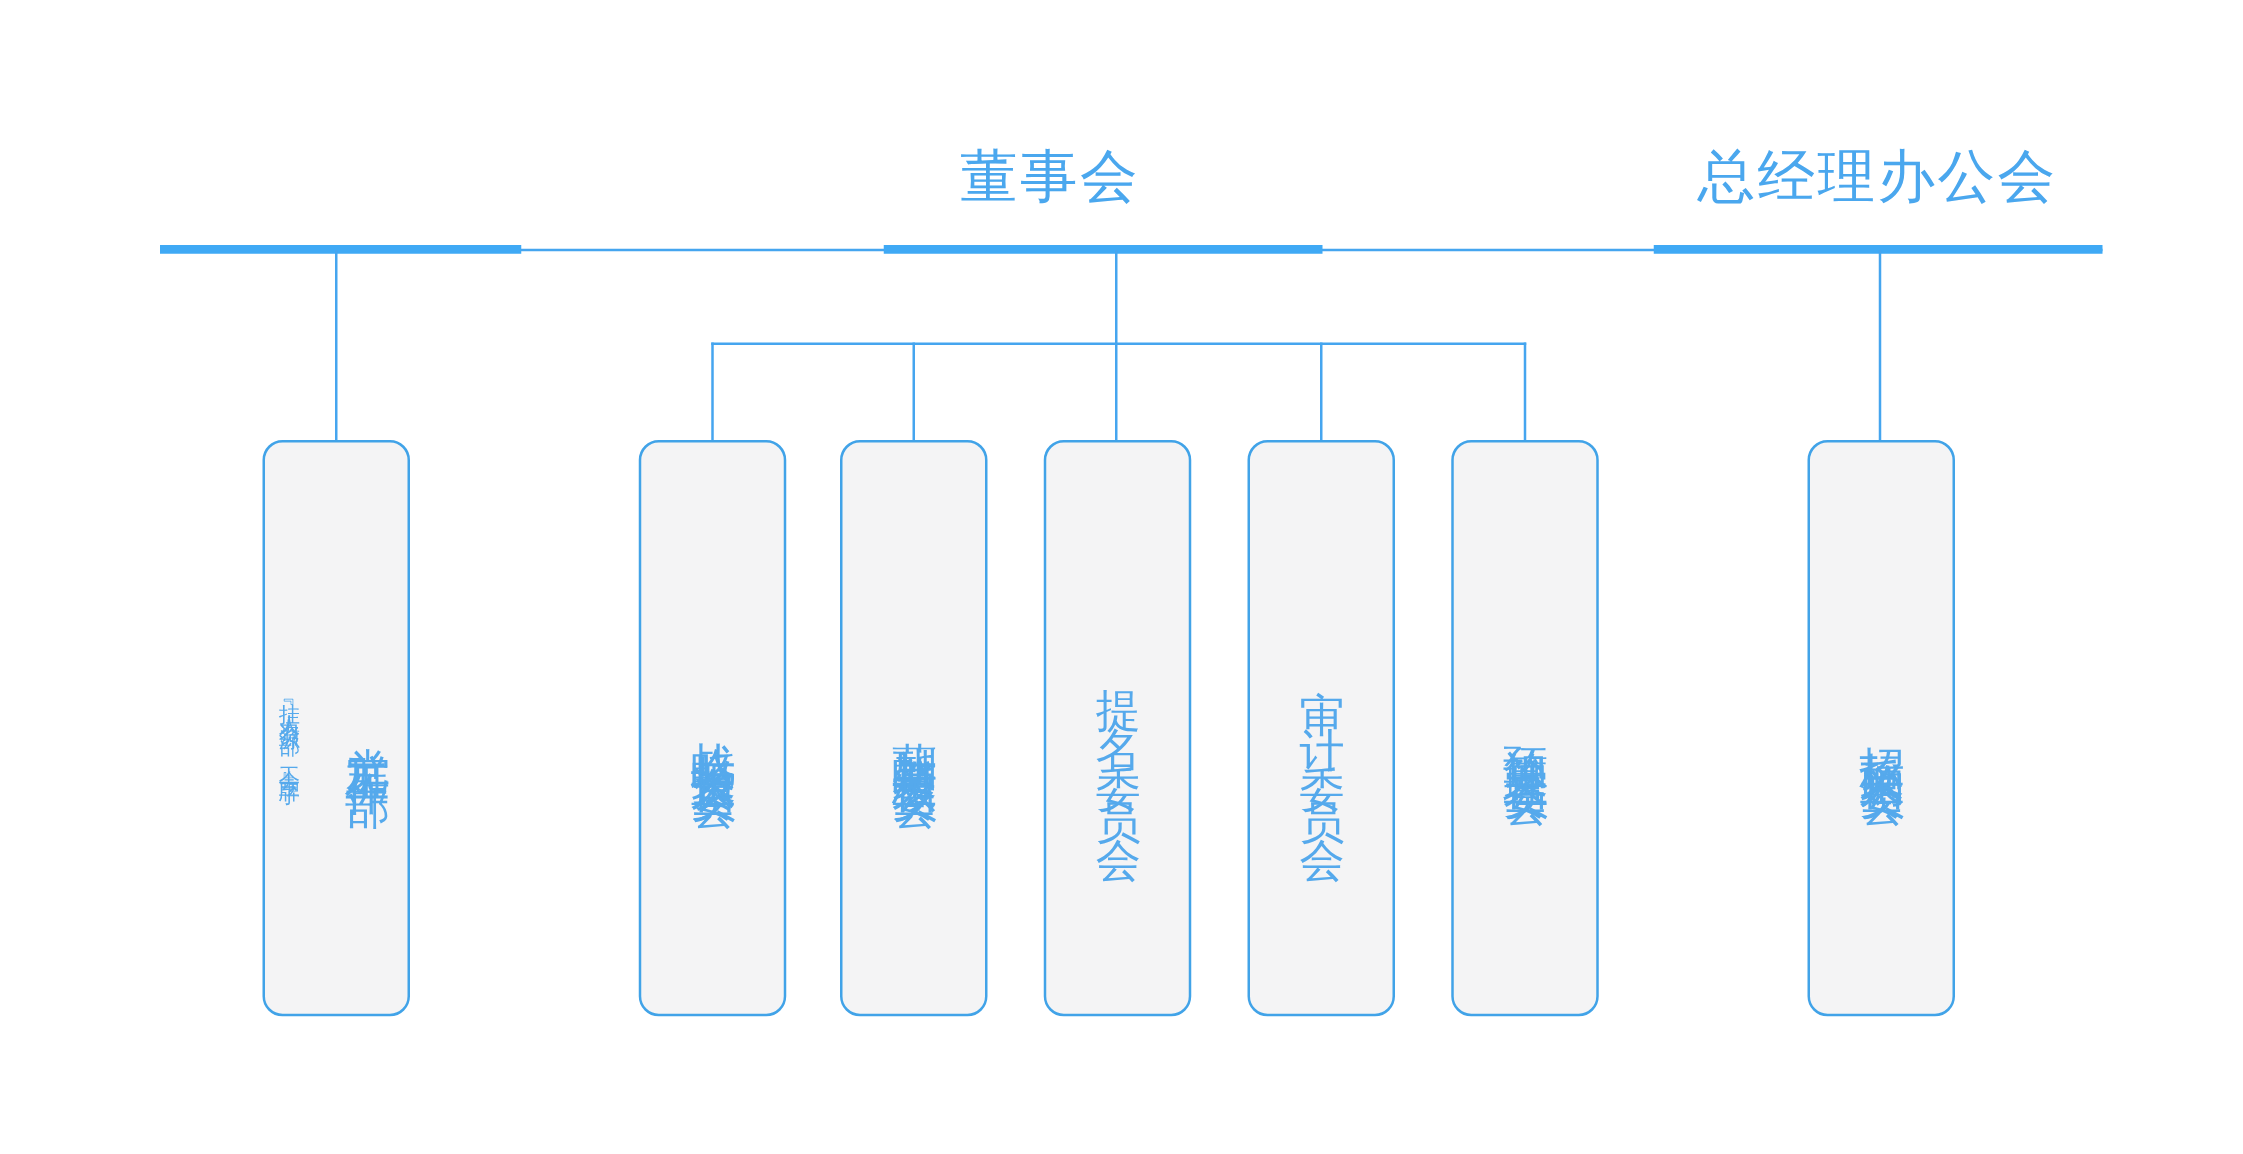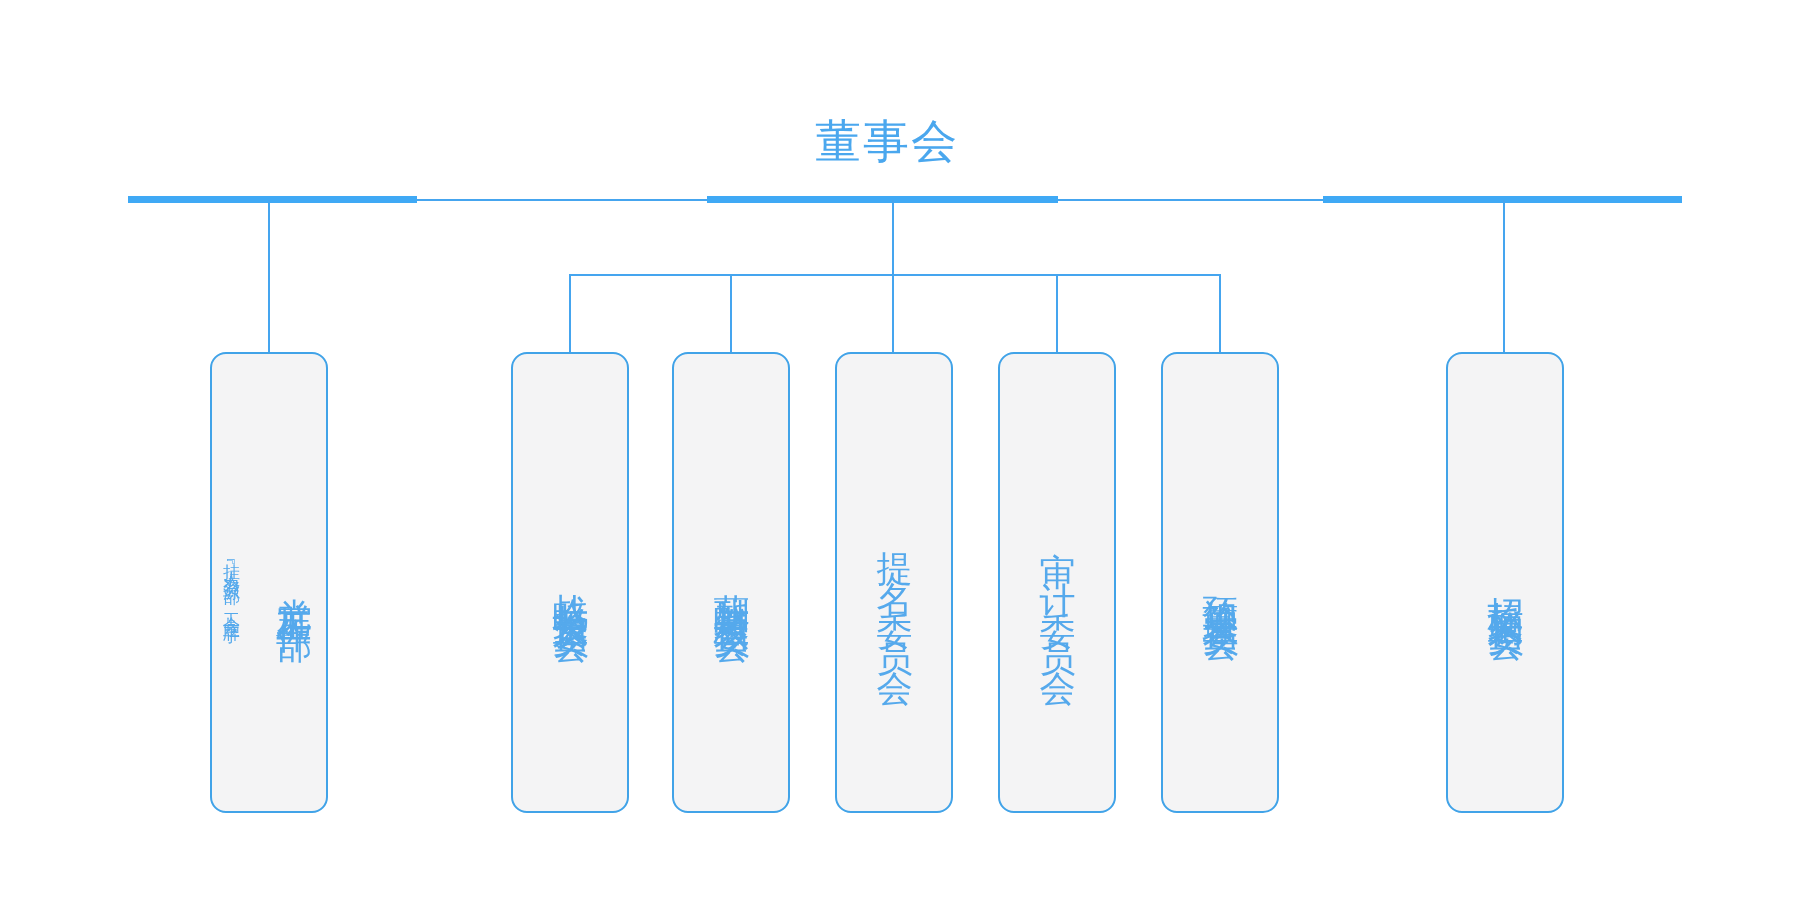--- a/index.html
+++ b/index.html
@@ -50,21 +50,22 @@
   .t5{font-size:36px;letter-spacing:30px;margin-bottom:-30px;} 
   .b1main{font-size:36px;letter-spacing:7px;margin-bottom:-7px;}
   .b1note{font-size:17px;letter-spacing:4px;margin-bottom:-4px;}
   .box-first{gap:26px;}
 </style>
 </head>
 <body>
 
 <div class="canvas">
 
-  <div class="hdr" style="left:887px;">董事会</div>
+  <div class="hdr" style="left:840px;">董事会</div>
+  <div class="hdr" style="left:1502px;">总经理办公会</div>
 
   <div class="hline" style="left:128px;top:199px;width:1554px;"></div>
 
   <div class="hline thick" style="left:128px;top:196px;width:289px;"></div>
   <div class="hline thick" style="left:707px;top:196px;width:351px;"></div>
   <div class="hline thick" style="left:1323px;top:196px;width:359px;"></div>
 
   <div class="vline" style="left:268px;top:200px;height:152px;"></div>
   <div class="vline" style="left:892px;top:200px;height:152px;"></div>
   <div class="vline" style="left:1503px;top:200px;height:152px;"></div>

